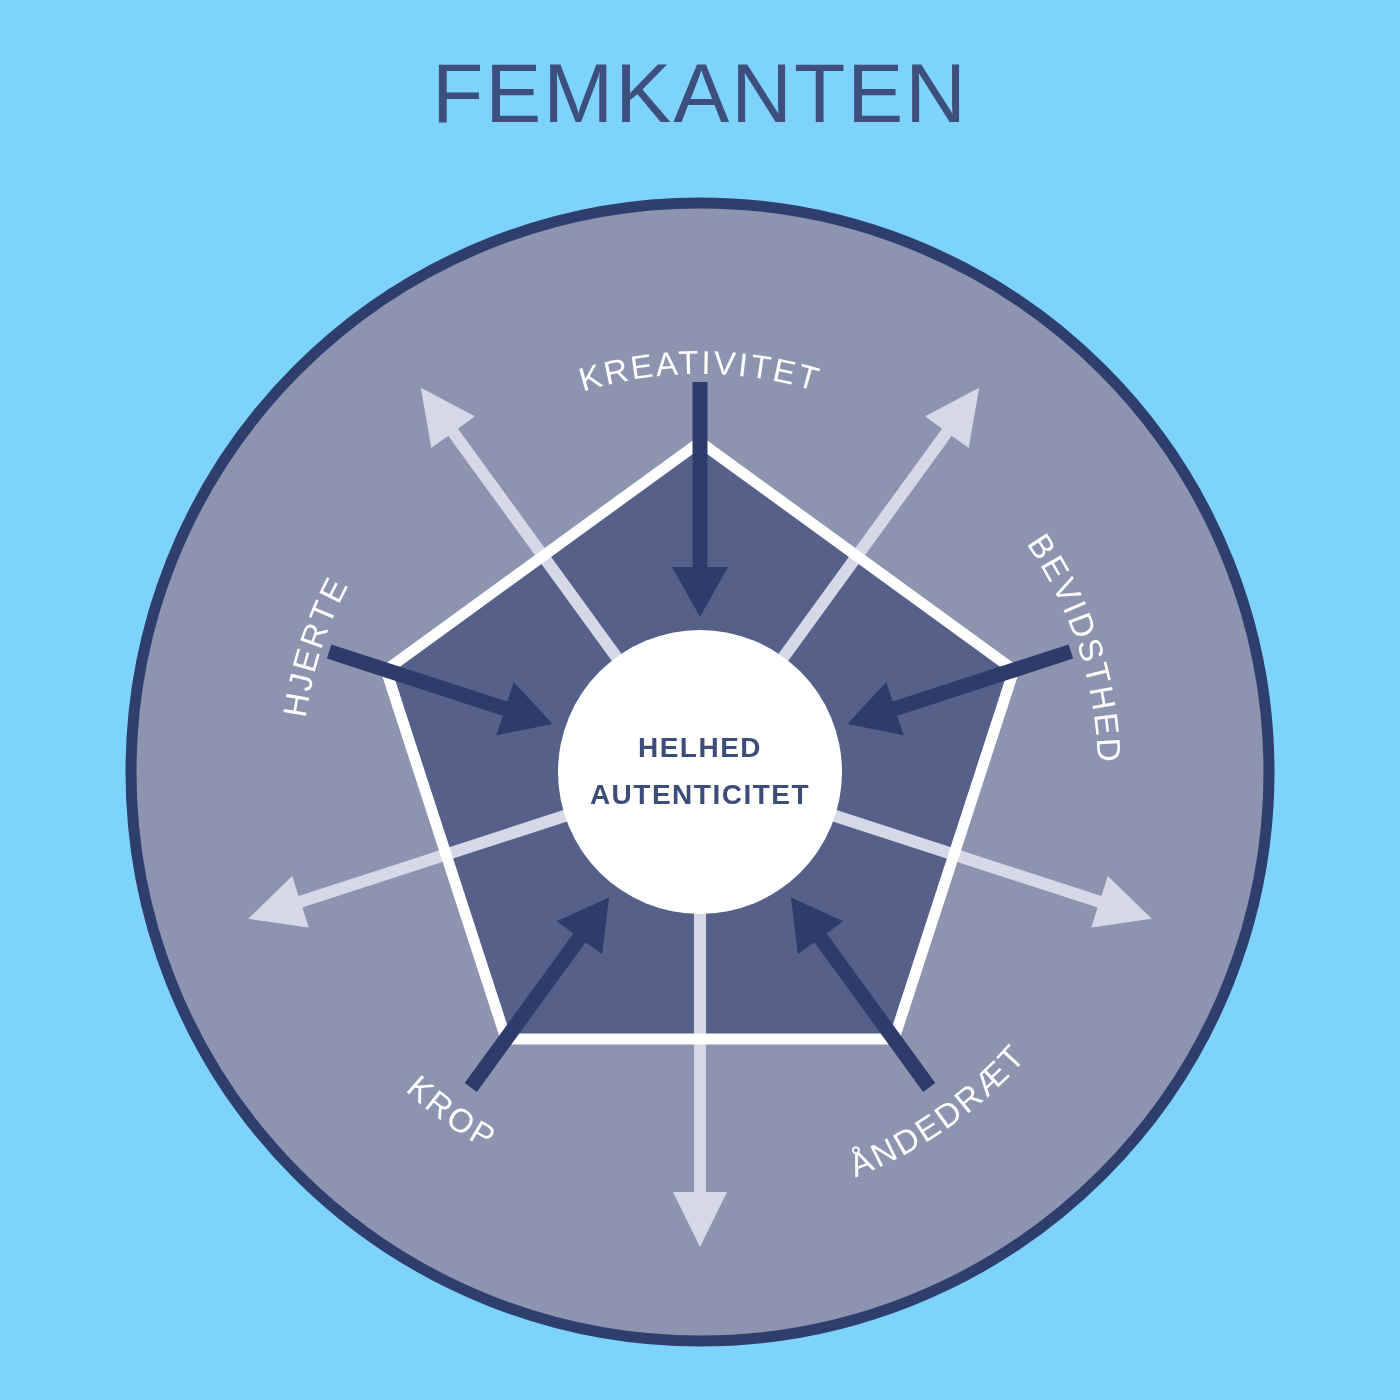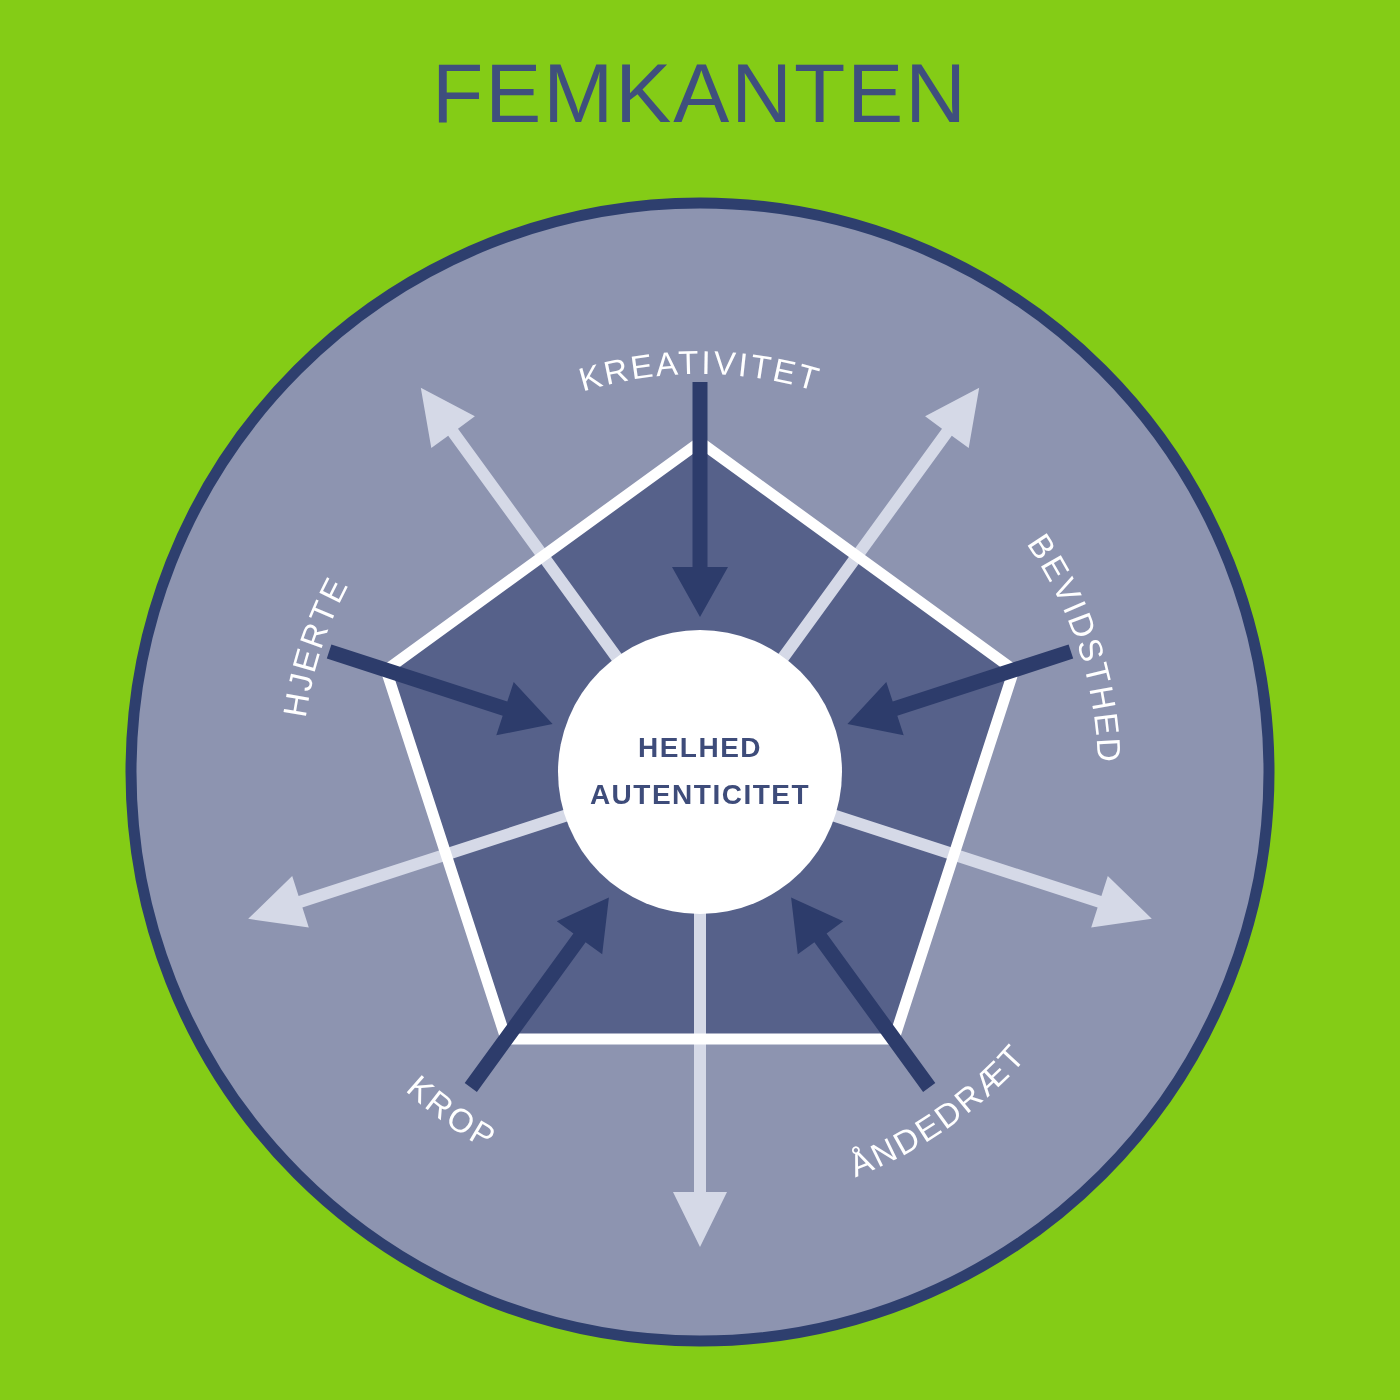--- a/index.html
+++ b/index.html
@@ -7,21 +7,21 @@
     padding: 0;
     background: #ffffff;
     width: 1400px;
     height: 1400px;
     overflow: hidden;
   }
   .stage {
     position: relative;
     width: 1400px;
     height: 1400px;
-    background: #84cc16;
+    background: #7dd3fc;
   }
   svg {
     display: block;
   }
   text {
     font-family: "Liberation Sans", "DejaVu Sans", sans-serif;
   }
   .title-text {
     font-size: 84px;
     font-weight: 400;

